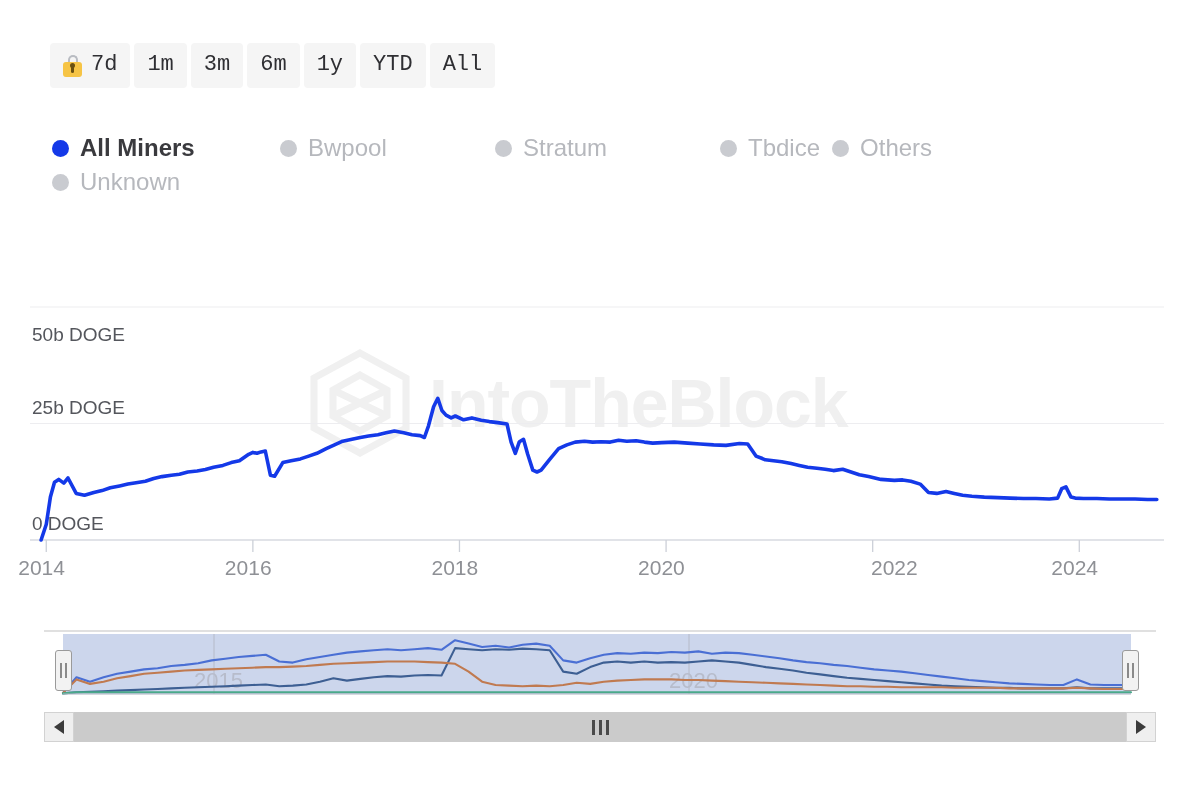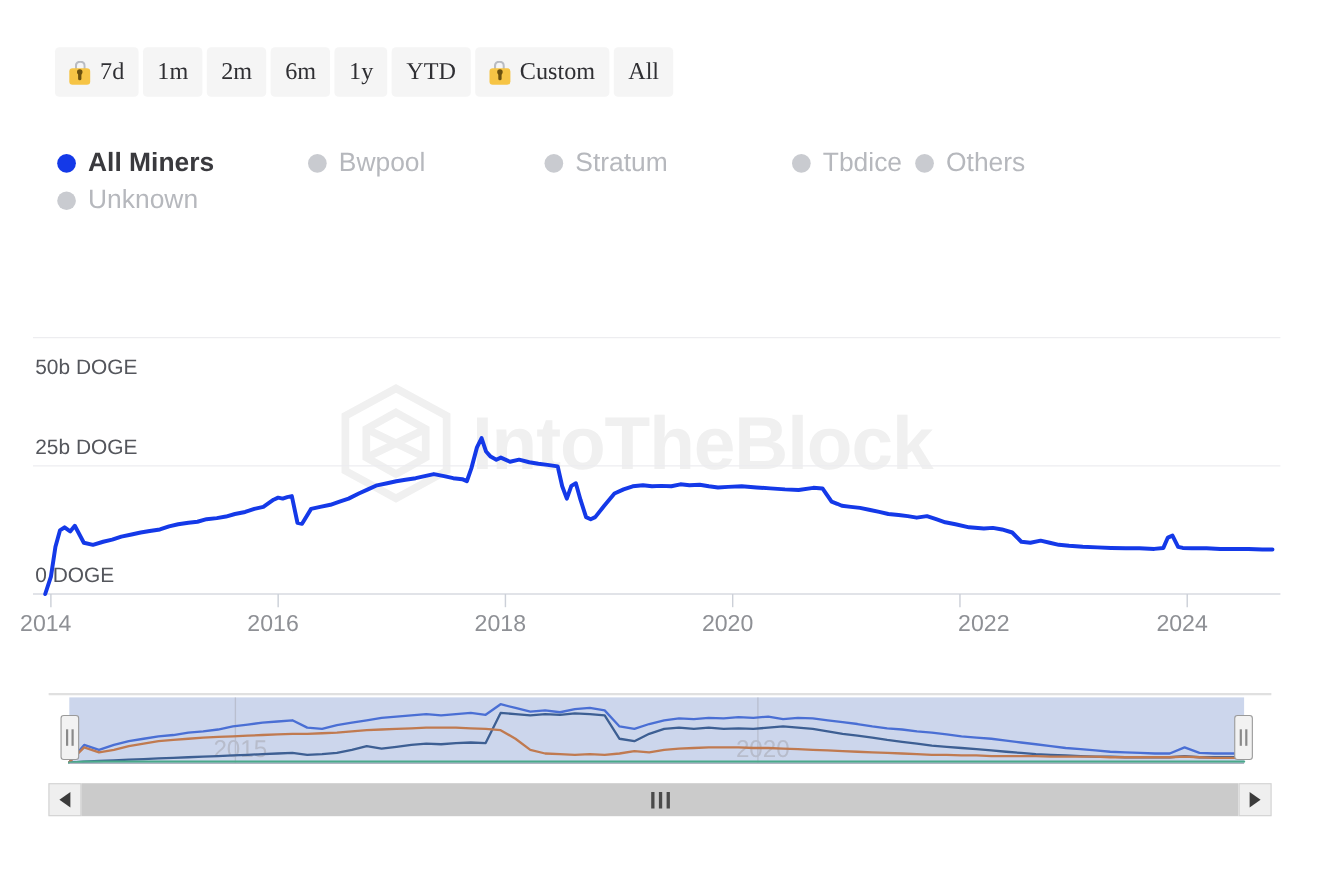--- a/index.html
+++ b/index.html
@@ -17,21 +17,21 @@
     position: absolute; left: 50px; top: 43px;
     display: flex; align-items: stretch; gap: 4px;
   }
   .range-btn {
     background: #f5f5f5;
     border: none;
     border-radius: 4px;
     height: 45px;
     padding: 0 13px;
     display: flex; align-items: center; gap: 9px;
-    font-family: Liberation Serif, serif;
+    font-family: Liberation Mono, monospace;
     font-size: 22px;
     color: #2f2f33;
     cursor: pointer;
     white-space: nowrap;
     line-height: 1;
   }
   .range-btn .lbl { position: relative; top: -1px; }
 
   
   .lock-icon { position: relative; width: 19px; height: 22px; display: inline-block; flex: none; }
@@ -156,38 +156,30 @@
           <span class="shackle"></span>
           <span class="body"></span>
           <span class="keyhole"></span>
         </span>
         <span class="lbl">7d</span>
       </button>
       <button class="range-btn">
         <span class="lbl">1m</span>
       </button>
       <button class="range-btn">
-        <span class="lbl">2m</span>
+        <span class="lbl">3m</span>
       </button>
       <button class="range-btn">
         <span class="lbl">6m</span>
       </button>
       <button class="range-btn">
         <span class="lbl">1y</span>
       </button>
       <button class="range-btn">
         <span class="lbl">YTD</span>
-      </button>
-      <button class="range-btn">
-        <span class="lock-icon">
-          <span class="shackle"></span>
-          <span class="body"></span>
-          <span class="keyhole"></span>
-        </span>
-        <span class="lbl">Custom</span>
       </button>
       <button class="range-btn">
         <span class="lbl">All</span>
       </button>
     </div>
 
   <div id="legend">
       <div class="legend-item active w1">
         <span class="dot" style="background: rgb(20, 57, 232);"></span>
         <span class="label">All Miners</span>

